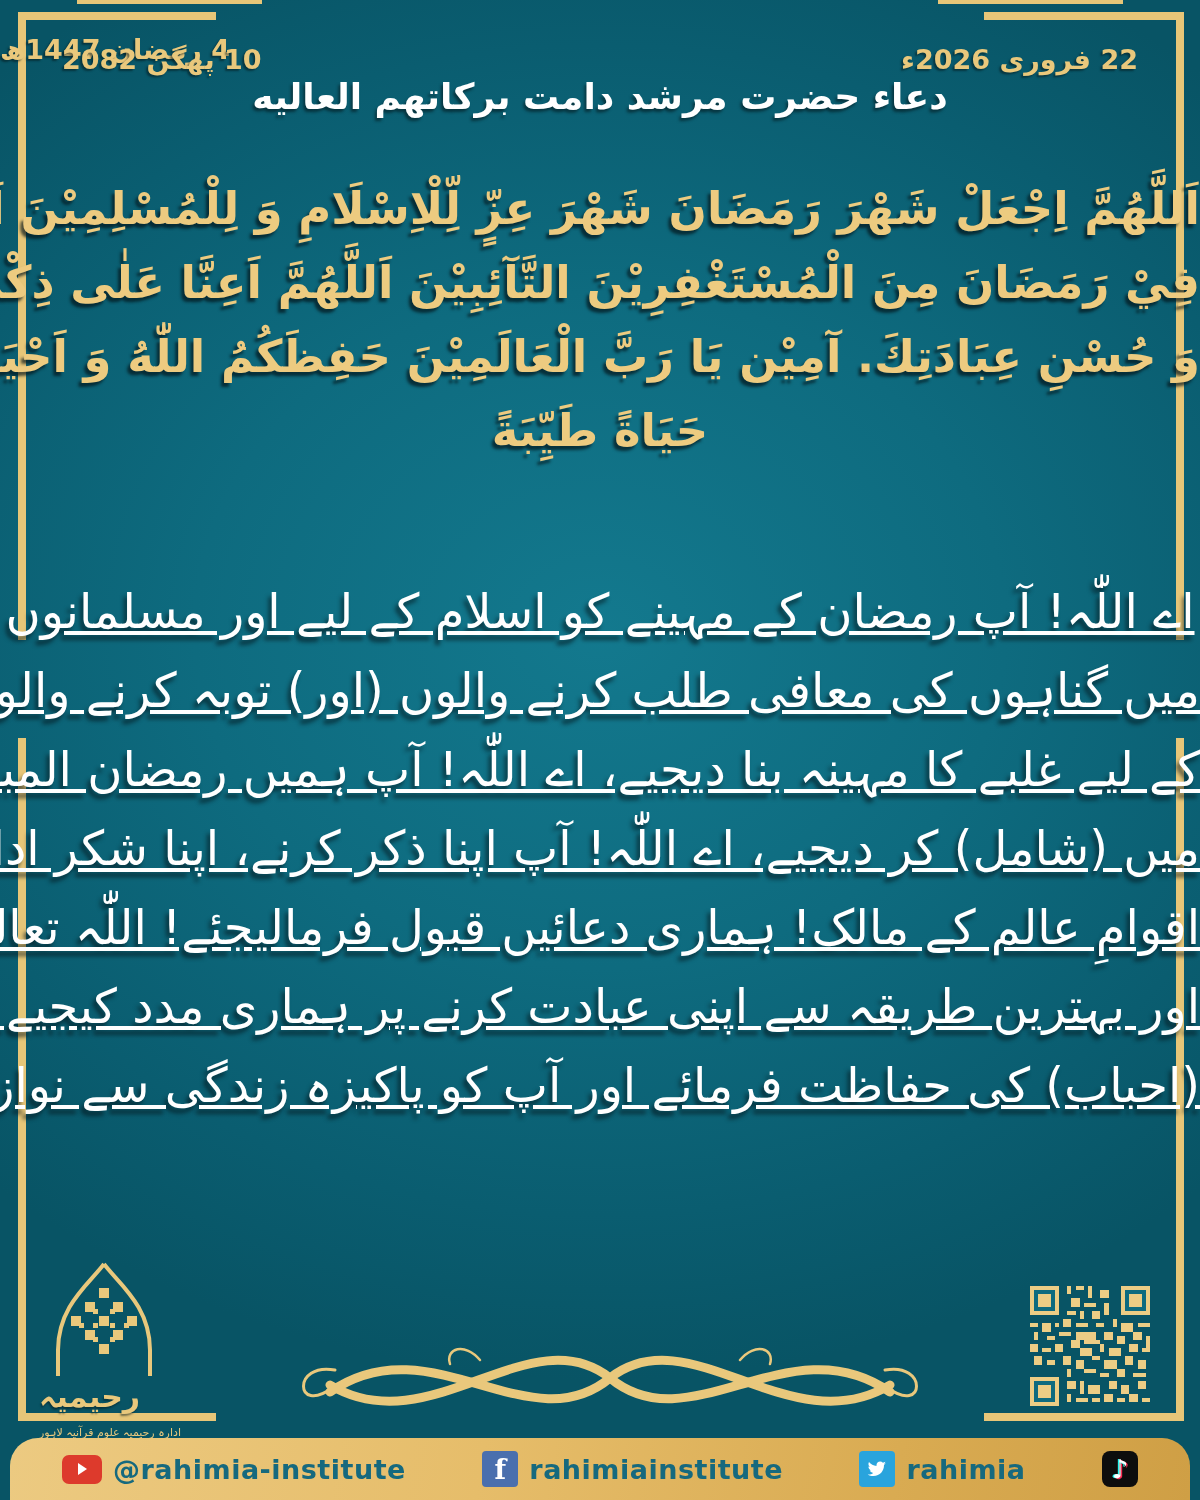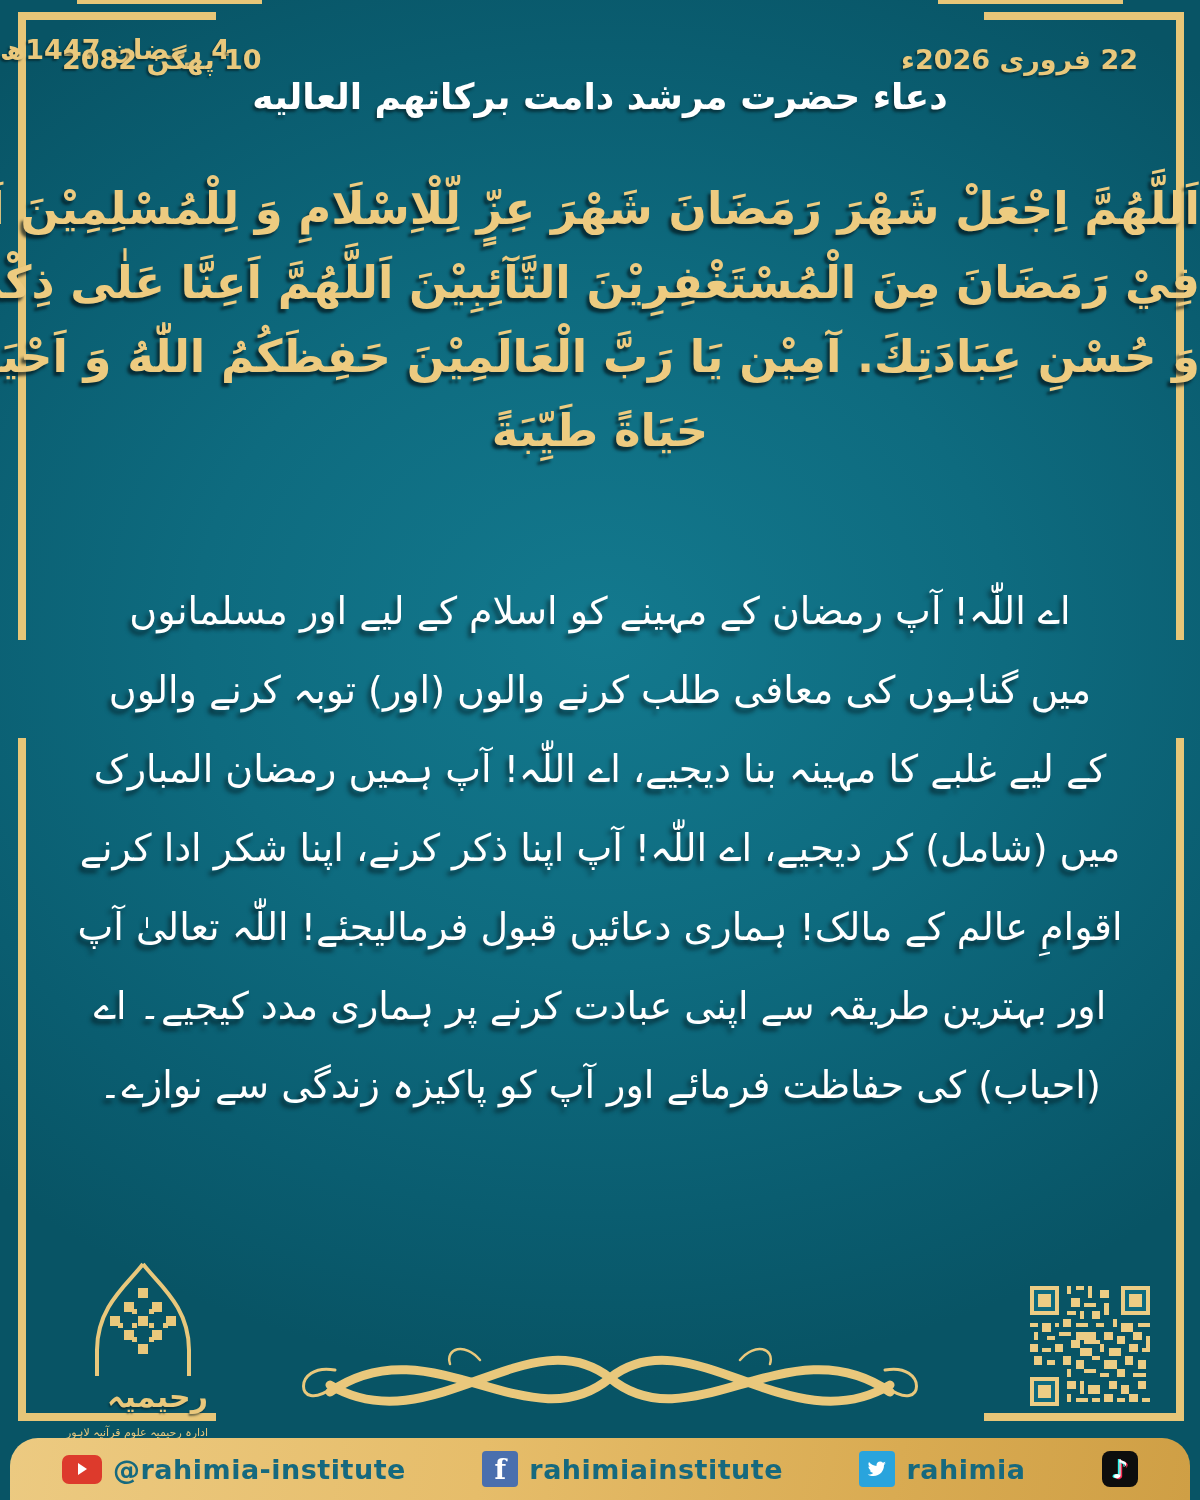--- a/index.html
+++ b/index.html
@@ -17,24 +17,24 @@
   .hdr-left{top:44px;left:62px;}
   .page-title{position:absolute;top:76px;left:0;width:100%;text-align:center;
     font-size:36px;font-weight:bold;color:#ffffff;direction:rtl;
     text-shadow:-2px 3px 3px rgba(5,25,30,.6);}
   
   .arabic-block{position:absolute;top:172px;left:0;width:100%;text-align:center;direction:rtl;}
   .arabic-line{font-size:45px;font-weight:bold;color:#edcb80;line-height:74px;white-space:nowrap;
     text-shadow:-3px 4px 3px rgba(4,22,27,.7);}
   
   .urdu-block{position:absolute;top:572px;left:0;width:100%;text-align:center;direction:rtl;}
-  .urdu-line{font-size:38px;color:#ffffff;line-height:79px;white-space:nowrap;
-    text-shadow:-3px 5px 4px rgba(4,22,27,.65);}
-  
-  .logo{position:absolute;left:48px;top:1258px;width:160px;text-align:right;}
+  .urdu-line{font-size:48px;color:#ffffff;line-height:79px;white-space:nowrap;
+    text-shadow:-3px 5px 4px rgba(4,22,27,.65);text-decoration:underline;}
+  
+  .logo{position:absolute;left:39px;top:1258px;width:160px;text-align:left;}
   .logo-name{font-size:30px;font-weight:bold;color:#e9c87c;direction:rtl;line-height:30px;
     text-shadow:-1px 2px 2px rgba(5,25,30,.5);}
   .logo-sub{font-size:11px;color:#e9c87c;direction:rtl;margin-top:14px;white-space:nowrap;}
   
   .qr{position:absolute;left:1030px;top:1286px;width:120px;height:120px;}
   
   .flourish{position:absolute;left:280px;top:1330px;width:660px;height:105px;}
   
   .footer{position:absolute;left:10px;right:10px;bottom:0;height:62px;
     border-radius:28px 28px 0 0;

